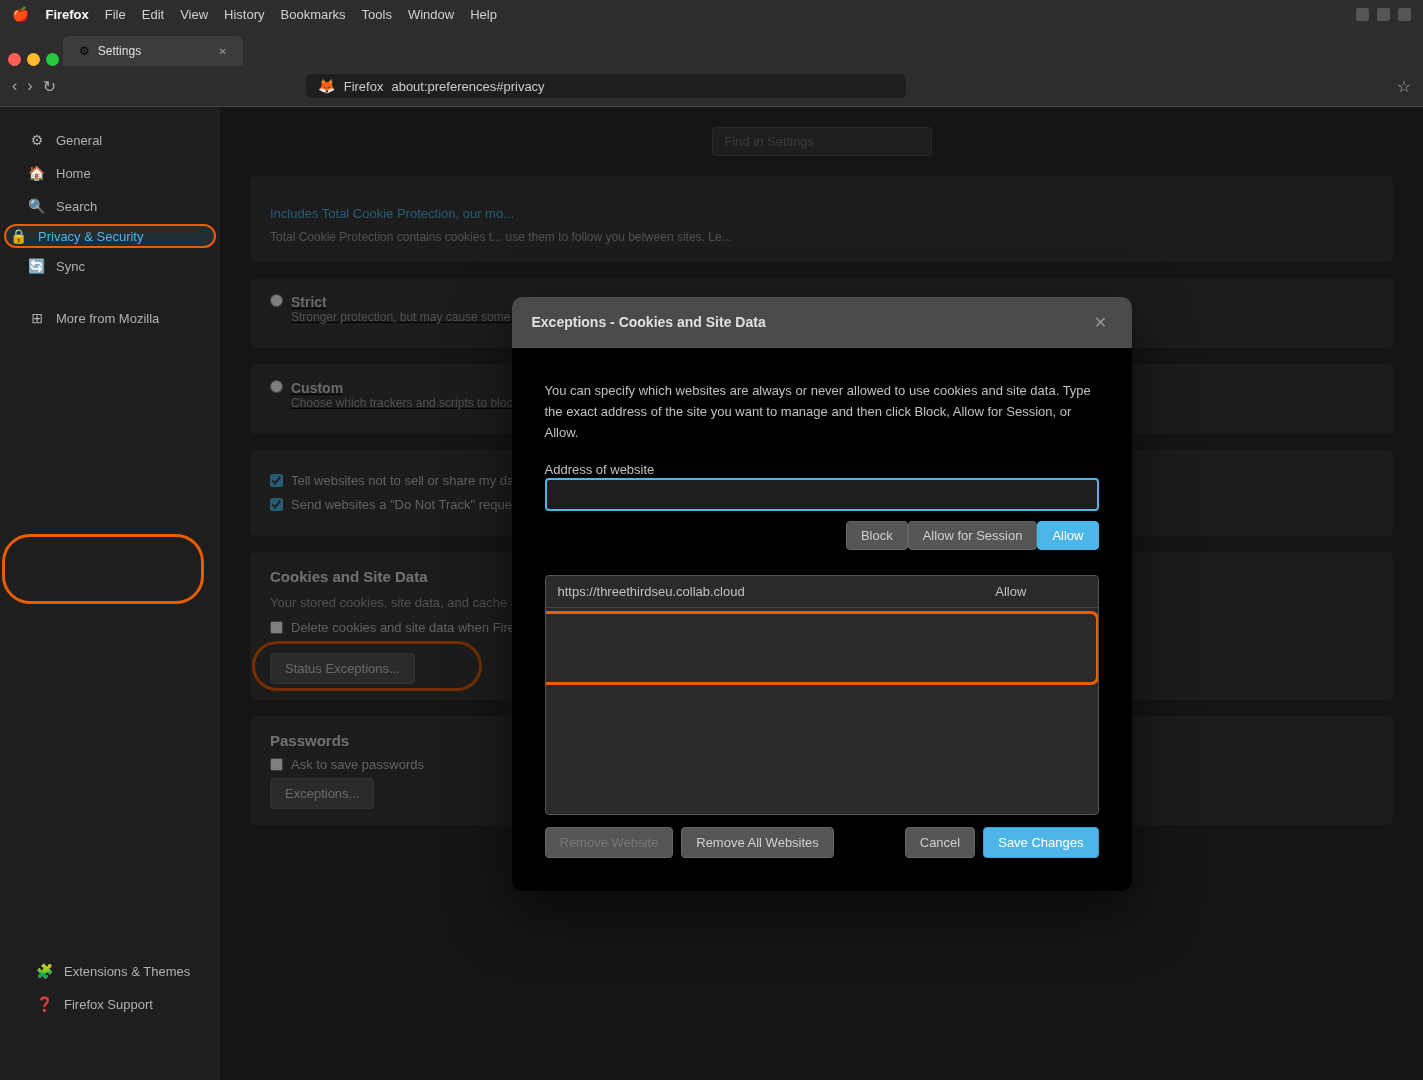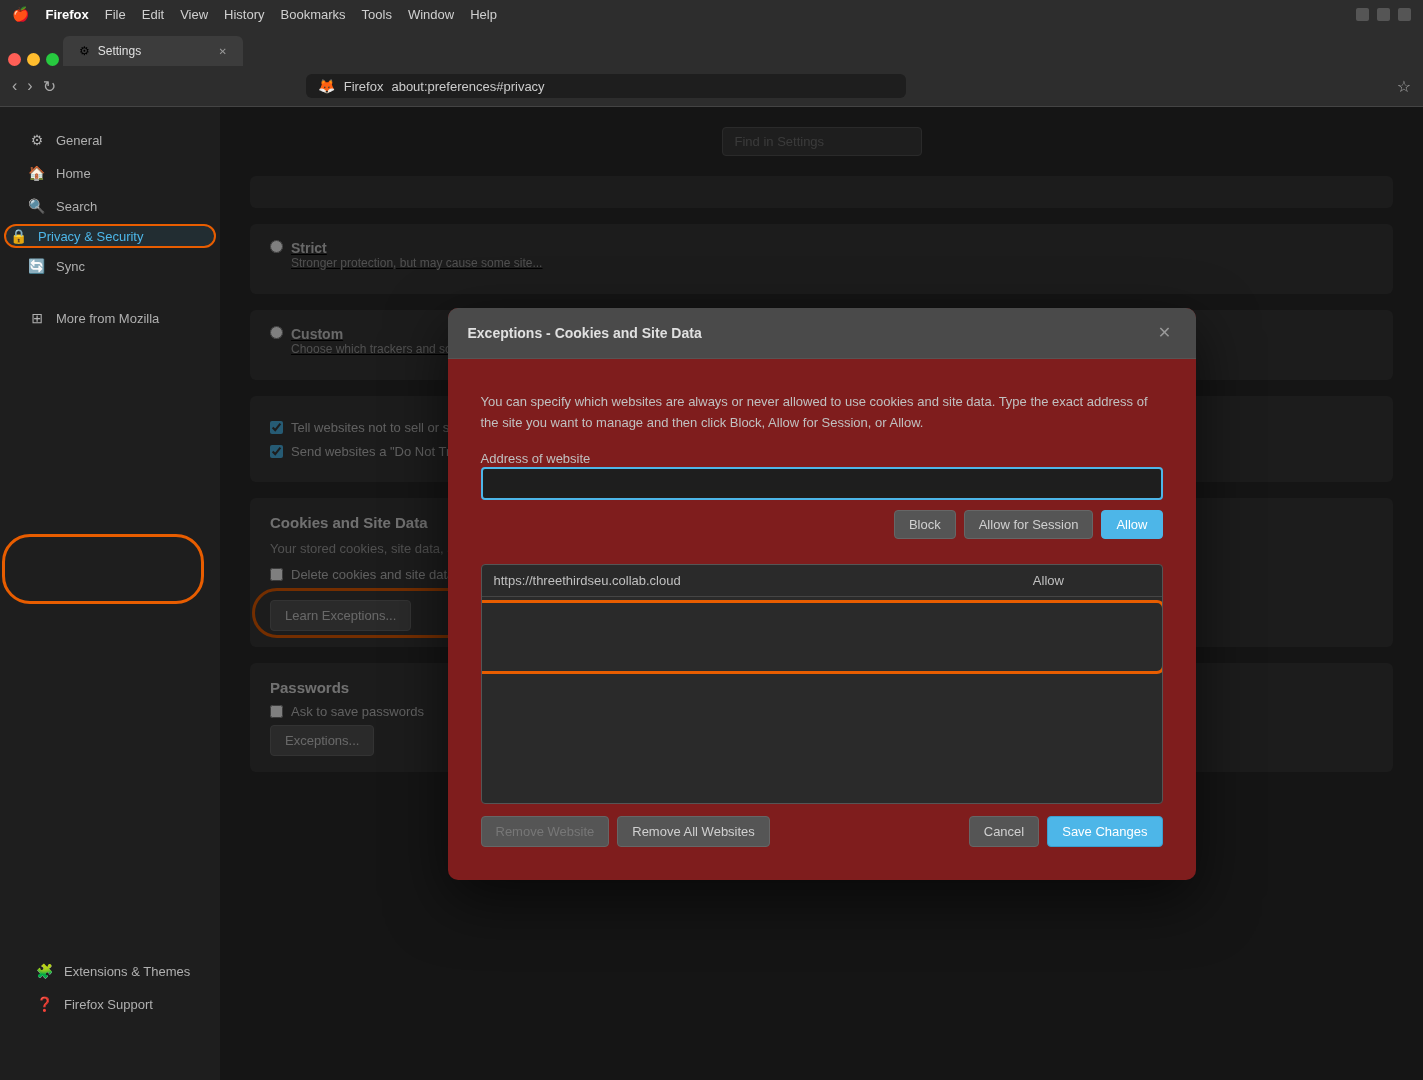--- a/index.html
+++ b/index.html
@@ -134,21 +134,21 @@
       justify-content: center;
       margin-bottom: 20px;
     }
     .find-input {
       background: #3c3c3c;
       border: 1px solid #555;
       border-radius: 4px;
       padding: 6px 12px;
       color: #d0d0d0;
       font-size: 13px;
-      width: 200px;
+      width: 220px;
     }
 
     
     .content-section {
       background: #383838;
       border-radius: 6px;
       padding: 16px 20px;
       margin-bottom: 16px;
     }
     .bullet-list { padding-left: 20px; }
@@ -167,23 +167,23 @@
     .modal-overlay {
       position: absolute;
       top: 0; left: 0; right: 0; bottom: 0;
       background: rgba(0,0,0,0.5);
       display: flex;
       align-items: center;
       justify-content: center;
       z-index: 100;
     }
     .modal {
-      background: #7f1d1d;
+      background: #000000;
       border-radius: 10px;
-      width: 748px;
+      width: 620px;
       box-shadow: 0 20px 60px rgba(0,0,0,0.6);
       overflow: hidden;
     }
     .modal-header {
       background: #4a4a4a;
       padding: 14px 20px;
       display: flex;
       align-items: center;
       justify-content: space-between;
       border-bottom: 1px solid #555;
@@ -212,21 +212,20 @@
       border-radius: 4px;
       padding: 7px 10px;
       color: #e0e0e0;
       font-size: 13px;
       outline: none;
       margin-bottom: 10px;
     }
     .action-buttons-row {
       display: flex;
       justify-content: flex-end;
-      gap: 8px;
       margin-bottom: 25px;
     }
     .btn-action {
       background: #555;
       border: 1px solid #666;
       color: #d0d0d0;
       border-radius: 4px;
       padding: 6px 14px;
       font-size: 13px;
       cursor: pointer;
@@ -433,20 +432,24 @@
     </div>
   </div>
 
   <div class="main-content" style="position:relative;">
 
     <div class="find-bar">
       <input class="find-input" type="text" placeholder="Find in Settings" style="">
     </div>
 
     <div class="content-section">
+      <div style="margin-top: 12px;">
+        <p class="info-text">Includes Total Cookie Protection, our mo...</p>
+        <p class="info-text" style="color: #a0a0a0; font-size: 12px; margin-top:4px;">Total Cookie Protection contains cookies t... use them to follow you between sites. Le...</p>
+      </div>
     </div>
 
     <div class="content-section">
       <div class="radio-option">
         <input type="radio" name="protection" style="">
         <div>
           <div class="radio-label">Strict</div>
           <div class="radio-desc">Stronger protection, but may cause some site...</div>
         </div>
       </div>
@@ -479,21 +482,21 @@
       <div class="section-title">Cookies and Site Data</div>
       <div class="section-desc">
         <span>Your stored cookies, site data, and cache are curr... of disk space.</span>
         <span class="link-text">Learn more</span>
       </div>
       <div class="checkbox-row" style="margin-top:8px;">
         <input type="checkbox" style="">
         <span class="checkbox-label">Delete cookies and site data when Firefox is clos...</span>
       </div>
       <div style="margin-top:12px; position:relative; display:inline-block;">
-        <button class="btn-secondary" style="position:relative;z-index:5;">Learn Exceptions...</button>
+        <button class="btn-secondary" style="position:relative;z-index:5;">Status Exceptions...</button>
         <div class="highlight-circle-manage"></div>
       </div>
     </div>
 
     <div class="content-section">
       <div class="section-title">Passwords</div>
       <div class="checkbox-row">
         <input type="checkbox" style="">
         <span class="checkbox-label">Ask to save passwords</span>
       </div>

